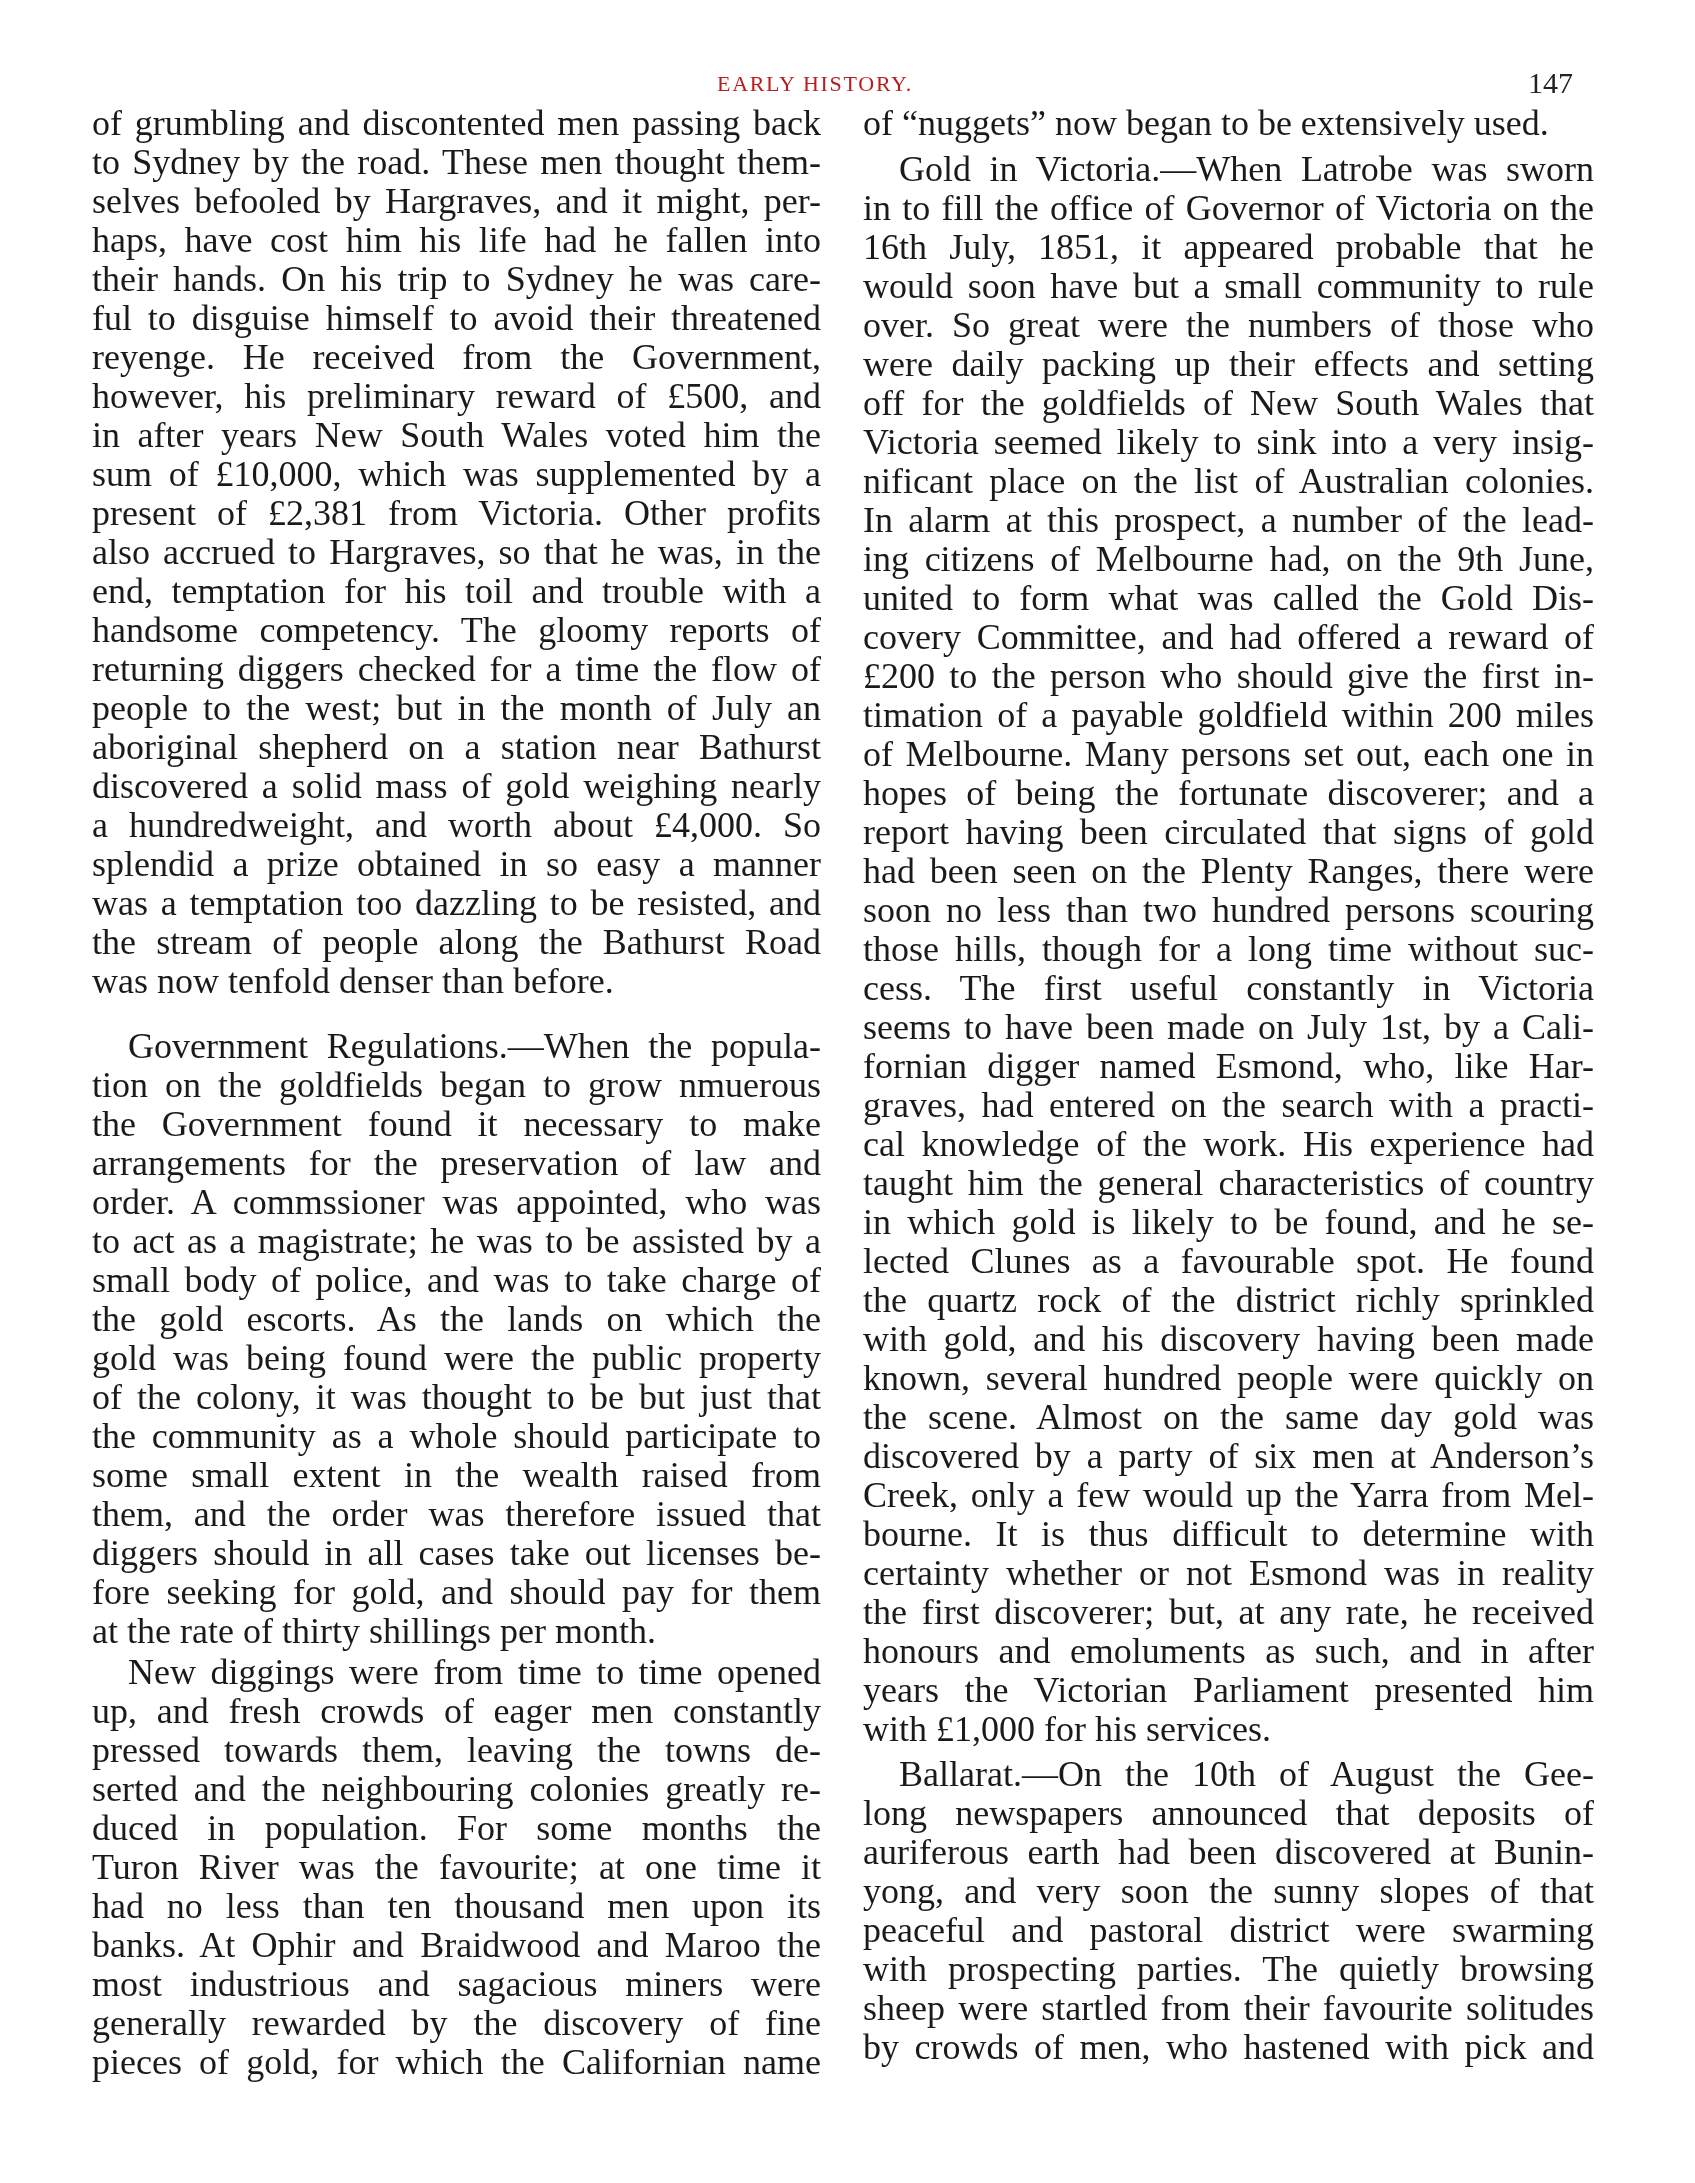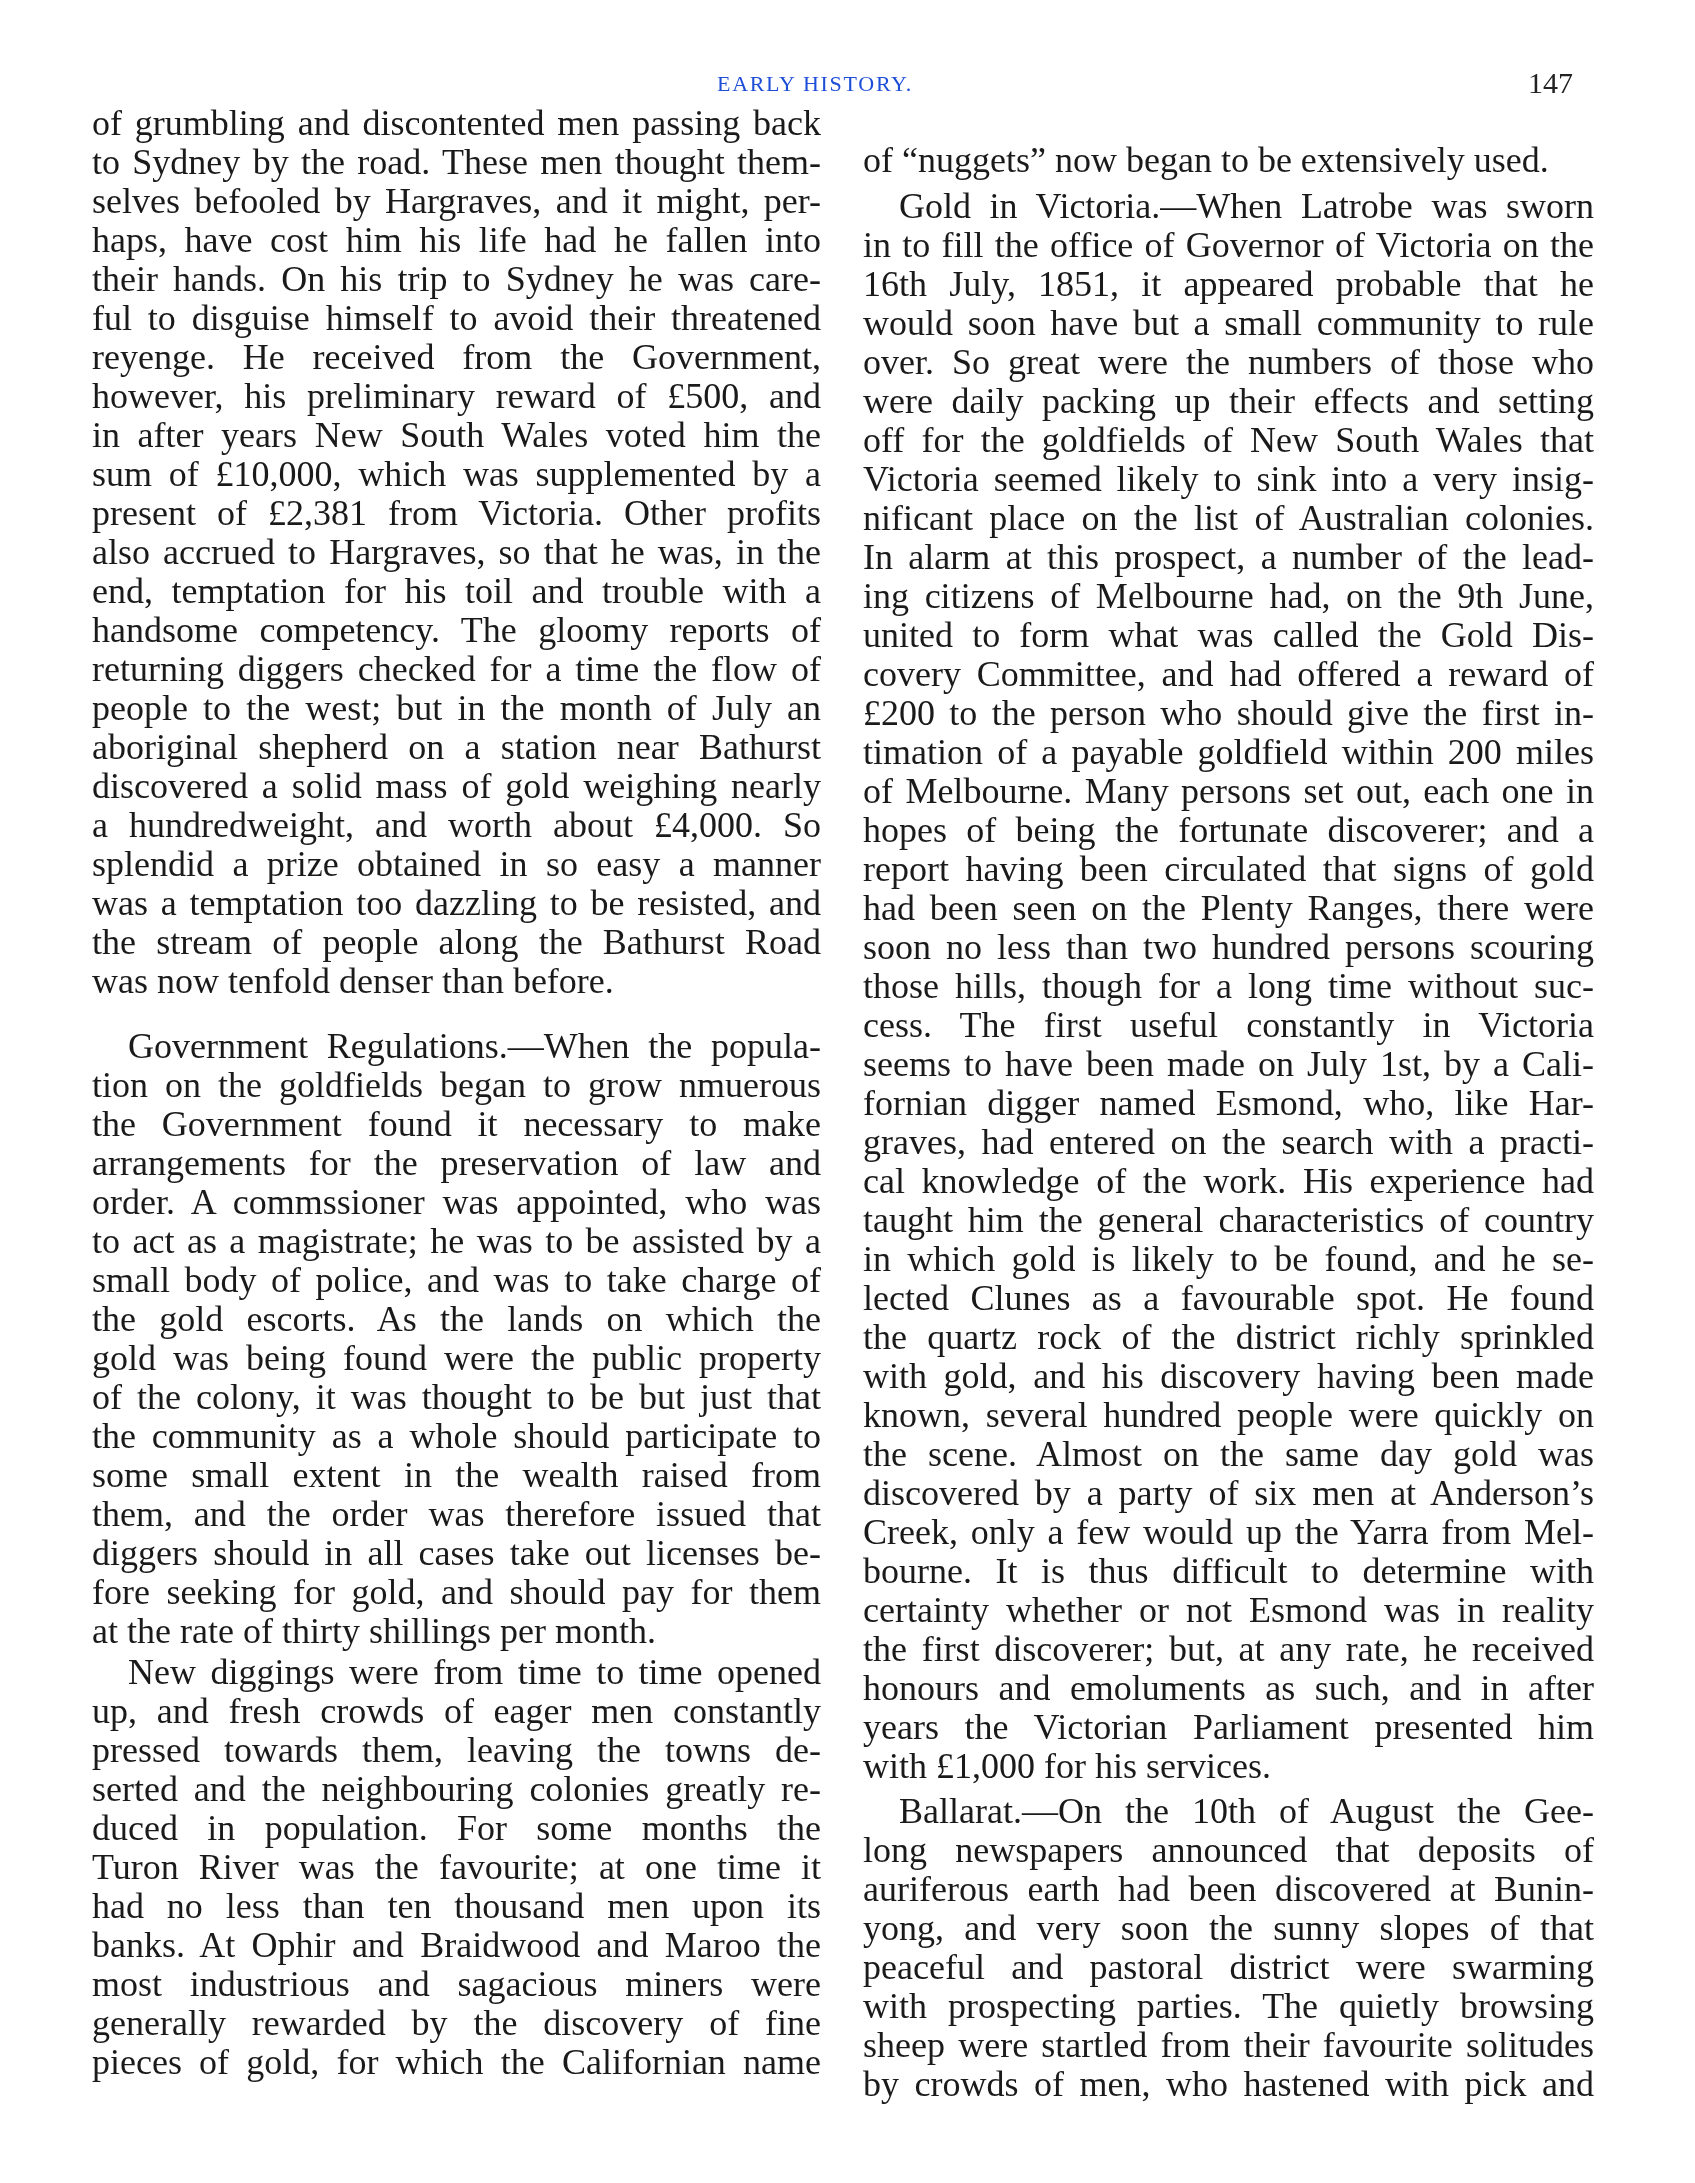--- a/index.html
+++ b/index.html
@@ -4,32 +4,32 @@
 <style>
   html, body { margin: 0; padding: 0; background: #ffffff; }
   body { width: 1696px; height: 2183px; position: relative; overflow: hidden; }
   .page {
     position: absolute; left: 0; top: 0; width: 1696px; height: 2183px;
     background: #ffffff; color: #1a1a1a;
     font-family: "Liberation Serif", "DejaVu Serif", serif;
   }
   .running-head {
     position: absolute; top: 71px; left: 717px;
-    font-size: 22px; letter-spacing: 1.7px; color: #1d4ed8;
+    font-size: 22px; letter-spacing: 1.7px; color: #b91c1c;
   }
   .page-number {
     position: absolute; top: 66px; left: 1528px;
     font-size: 30px; color: #222;
   }
   .column {
     position: absolute; top: 104px;
     font-size: 36px; line-height: 39px;
   }
   .col-left { left: 92px; width: 729px; }
-  .col-right { left: 863px; width: 731px; margin-top: 37px; }
+  .col-right { left: 863px; width: 731px; }
   .para { margin: 0; }
   .line {
     display: block; white-space: nowrap;
     text-align: justify; text-align-last: justify;
     height: 39px; overflow: visible;
   }
   .line.last { text-align-last: left; }
   .line.indent { padding-left: 36px; }
   .heading-run { }
   .gap-lg { height: 26.4px; }

